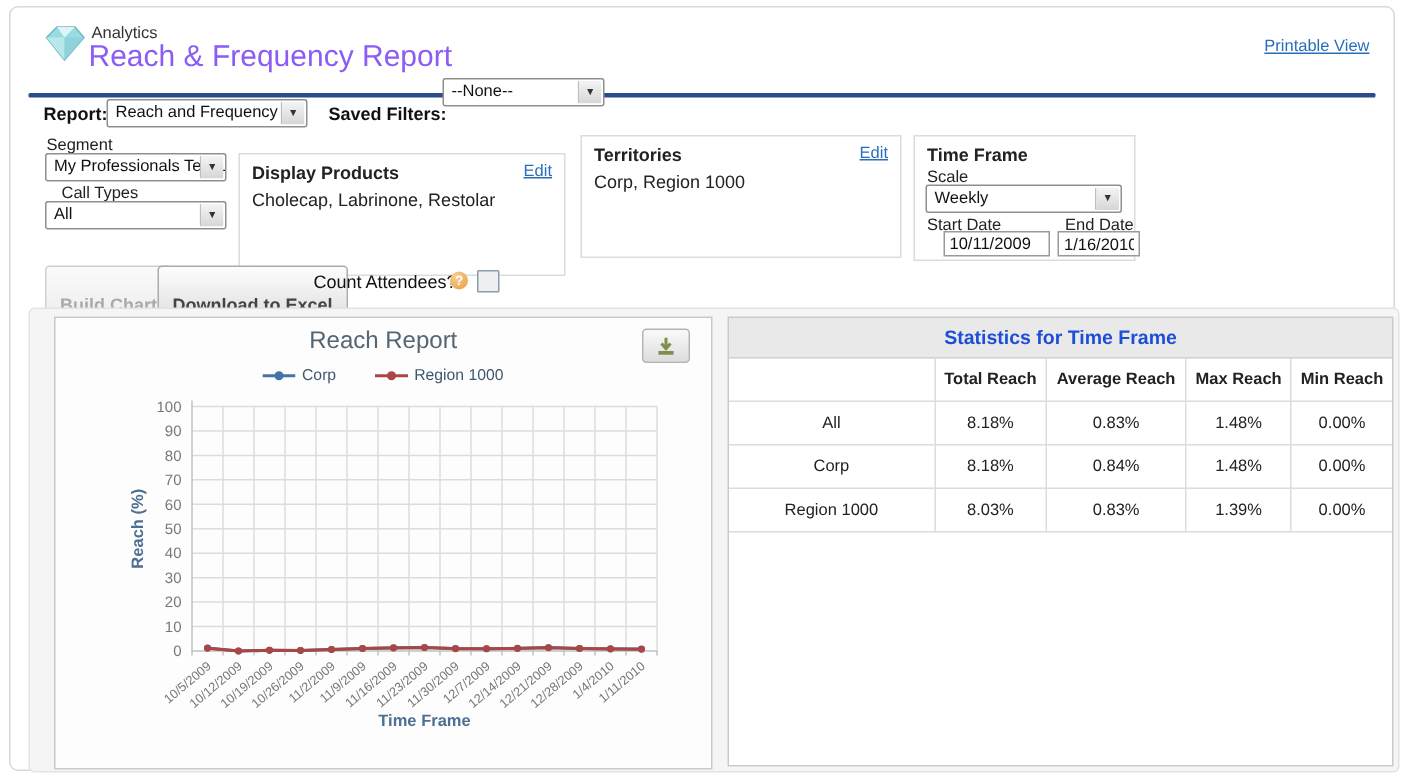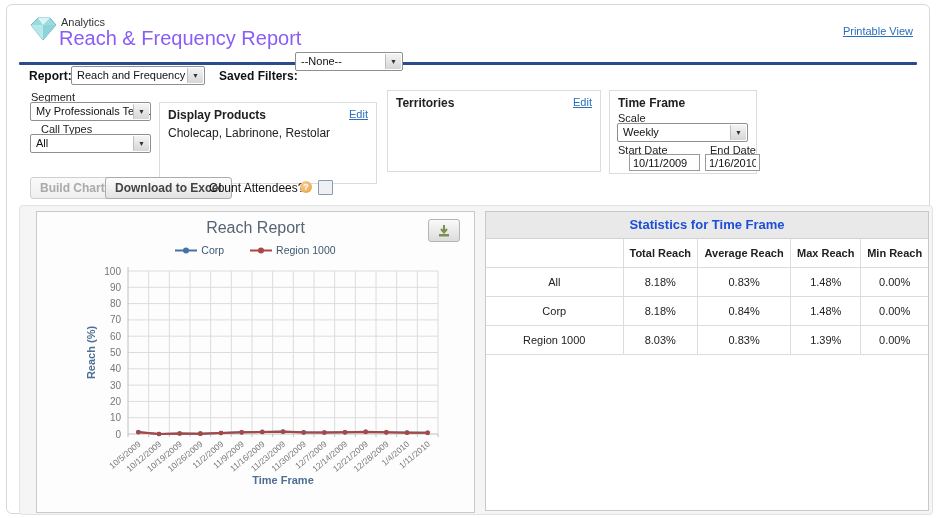--- a/index.html
+++ b/index.html
@@ -35,21 +35,21 @@
                 text-decoration:underline;cursor:pointer;}
   .fpanel .pbody{position:absolute;left:8px;top:23px;right:8px;font-size:12px;color:#222;}
   .small-lbl{position:absolute;font-size:11px;color:#222;}
   .date-input{position:absolute;height:17px;border:1px solid #9a9a9a;background:#fff;
               font-size:11px;color:#111;padding:0 3px;box-sizing:border-box;
               font-family:"Liberation Sans","DejaVu Sans",sans-serif;margin-left:12px;}
 
   
   .btn{position:absolute;height:22px;border:1px solid #ababab;border-radius:3px;
        background:linear-gradient(#fdfdfd,#e3e3e3);font-size:12px;font-weight:bold;
-       color:#444;padding:0 9px;line-height:20px;cursor:pointer;box-sizing:border-box;}
+       color:#444;padding:15px 9px;line-height:20px;cursor:pointer;box-sizing:border-box;}
   .btn.disabled{color:#aaa;border-color:#cfcfcf;
        background:linear-gradient(#fafafa,#efefef);cursor:default;}
   .help-icon{position:absolute;width:12px;height:12px;border-radius:50%;
        background:radial-gradient(circle at 35% 30%,#f8cf92,#e89b3c);color:#fff;
        font-size:9px;font-weight:bold;text-align:center;line-height:12px;cursor:pointer;}
   .checkbox{position:absolute;width:13px;height:13px;border:1px solid #8a9bb0;
        background:#eef1f3;border-radius:1px;cursor:pointer;}
 
   
   .main-wrap{position:absolute;left:12px;top:200px;width:912px;height:308px;
@@ -122,20 +122,21 @@
 
   <div class="fpanel" style="left:152px;top:85px;width:216px;height:80px;margin-top:12px;">
     <div class="ptitle">Display Products</div>
     <a class="edit">Edit</a>
     <div class="pbody">Cholecap, Labrinone, Restolar</div>
   </div>
 
   <div class="fpanel" style="left:380px;top:85px;width:212px;height:80px;">
     <div class="ptitle">Territories</div>
     <a class="edit">Edit</a>
+    <div class="pbody">Corp, Region 1000</div>
   </div>
 
   <div class="fpanel" style="left:602px;top:85px;width:146px;height:82px;">
     <div class="ptitle">Time Frame</div>
     <div class="small-lbl" style="left:8px;top:21px;">Scale</div>
     <div class="fsel" style="left:7px;top:32px;width:131px;">
       <span>Weekly</span>
       <span class="arr">▼</span>
     </div>
     <div class="small-lbl" style="left:8px;top:53px;">Start Date</div>

